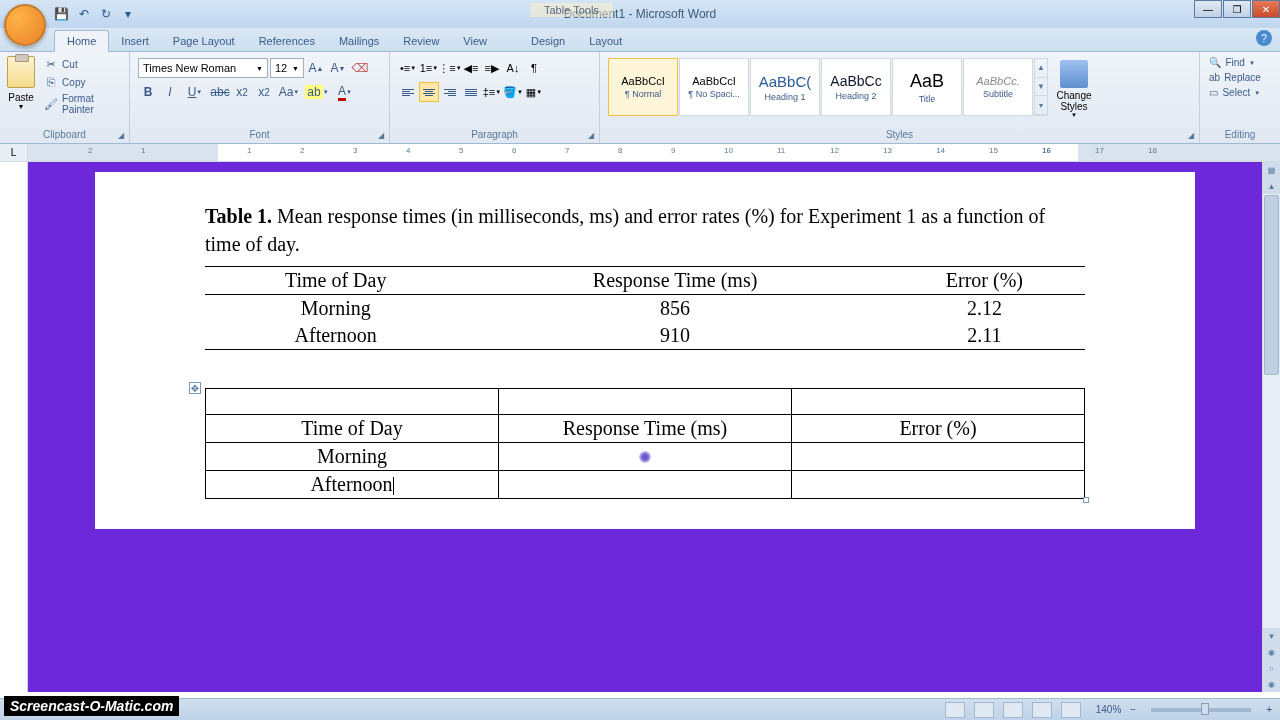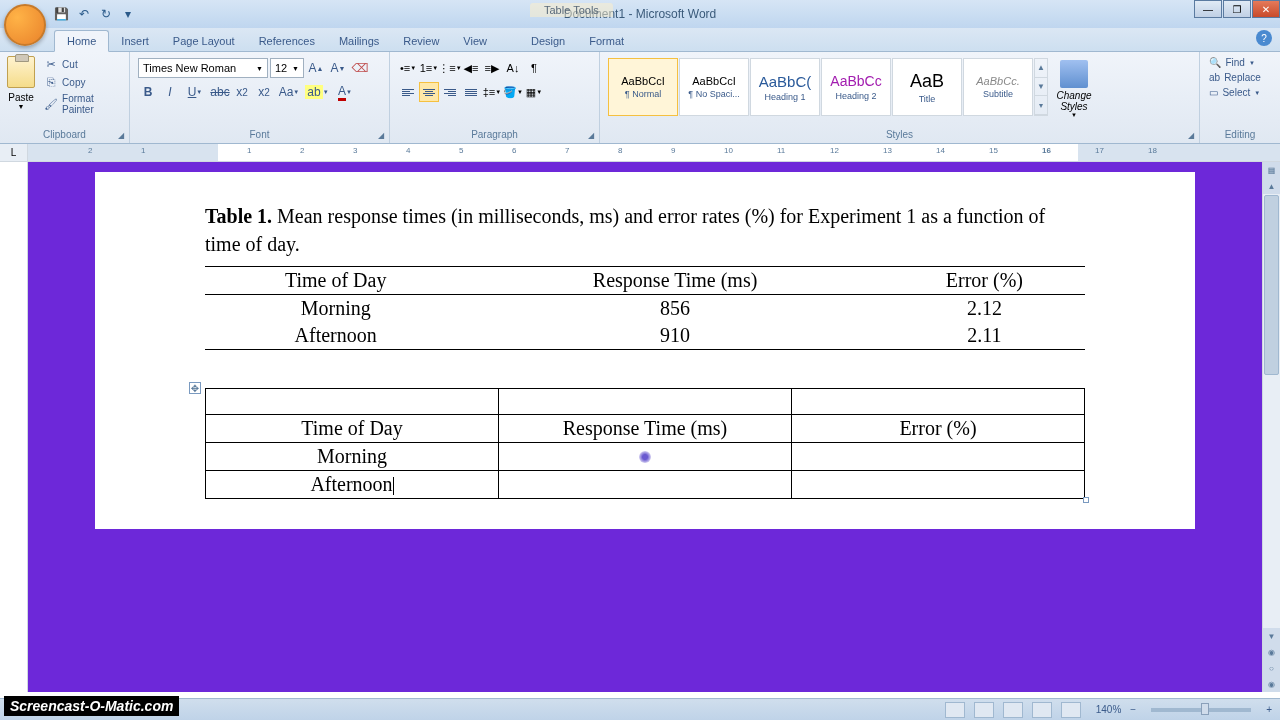--- a/index.html
+++ b/index.html
@@ -51,21 +51,21 @@
 .align-lines span { height: 1px; background: #3a5a8a; display: block; }
 
 
 .styles-gallery { display: flex; gap: 1px; }
 .style-item { width: 70px; height: 58px; border: 1px solid #d0d8e0; background: #fff; display: flex; flex-direction: column; align-items: center; justify-content: center; padding: 2px; }
 .style-item.active { border-color: #f5c040; background: #fff5d8; }
 .style-preview { font-family: Liberation Sans, sans-serif; }
 .style-name { font-size: 9px; color: #3a5a8a; margin-top: 2px; white-space: nowrap; overflow: hidden; }
 .style-scroll { width: 14px; display: flex; flex-direction: column; border: 1px solid #d0d8e0; }
 .style-scroll div { flex: 1; display: flex; align-items: center; justify-content: center; font-size: 8px; color: #5a7a9a; border-bottom: 1px solid #d0d8e0; }
-.change-styles { width: 44px; display: flex; flex-direction: column; align-items: center; padding: 2px; margin-left: 4px; font-style: italic; }
+.change-styles { width: 44px; display: flex; flex-direction: column; align-items: center; padding: 2px; margin-left: 4px; }
 .change-styles-icon { width: 28px; height: 28px; background: linear-gradient(#a0c0f0,#6090d0); border-radius: 2px; position: relative; }
 
 
 .edit-stack { display: flex; flex-direction: column; gap: 2px; padding: 2px 4px; }
 .edit-item { display: flex; align-items: center; gap: 4px; font-size: 10px; color: #3a5a8a; padding: 1px; }
 
 
 .ruler-row { height: 18px; background: #fff; display: flex; border-bottom: 1px solid #d0d8e0; }
 .ruler-corner { width: 28px; background: #e8eef5; border-right: 1px solid #d0d8e0; display: flex; align-items: center; justify-content: center; font-size: 10px; }
 .h-ruler { flex: 1; background: #fff; position: relative; font-size: 9px; color: #5a7a9a; }
@@ -133,21 +133,21 @@
 
 <div class="ribbon-tabs">
   <div class="tab active">Home</div>
   <div class="tab">Insert</div>
   <div class="tab">Page Layout</div>
   <div class="tab">References</div>
   <div class="tab">Mailings</div>
   <div class="tab">Review</div>
   <div class="tab">View</div>
   <div class="tab" style="margin-left:20px">Design</div>
-  <div class="tab">Format</div>
+  <div class="tab">Layout</div>
   <div class="help-btn">?</div>
 </div>
 
 <div class="ribbon">
 
   <div class="group" style="width:130px">
     <div class="group-content">
       <div class="paste-btn">
         <div class="paste-icon"></div>
         <span style="font-size:10px;margin-top:4px">Paste</span>
@@ -280,21 +280,21 @@
           </div>
         <div class="style-item">
             <div class="style-preview">AaBbCcI</div>
             <div class="style-name">¶ No Spaci...</div>
           </div>
         <div class="style-item">
             <div class="style-preview" style="color:#2a5a9a;font-size:15px">AaBbC(</div>
             <div class="style-name">Heading 1</div>
           </div>
         <div class="style-item">
-            <div class="style-preview" style="color:#a21caf;font-size:14px">AaBbCc</div>
+            <div class="style-preview" style="color:#0f172a;font-size:14px">AaBbCc</div>
             <div class="style-name">Heading 2</div>
           </div>
         <div class="style-item">
             <div class="style-preview" style="font-size:18px">AaB</div>
             <div class="style-name">Title</div>
           </div>
         <div class="style-item">
             <div class="style-preview" style="color:#888;font-style:italic">AaBbCc.</div>
             <div class="style-name">Subtitle</div>
           </div>

